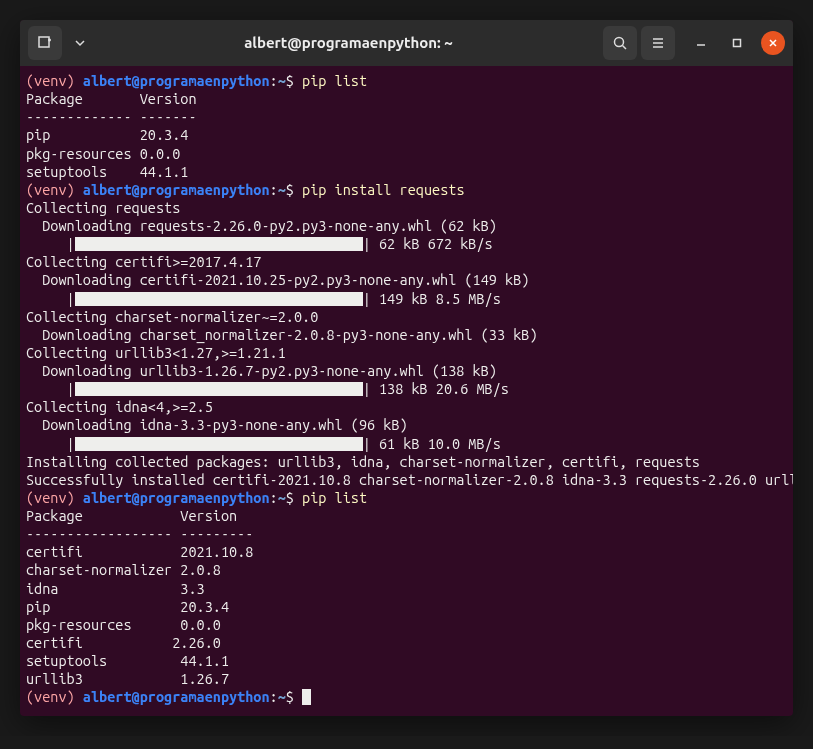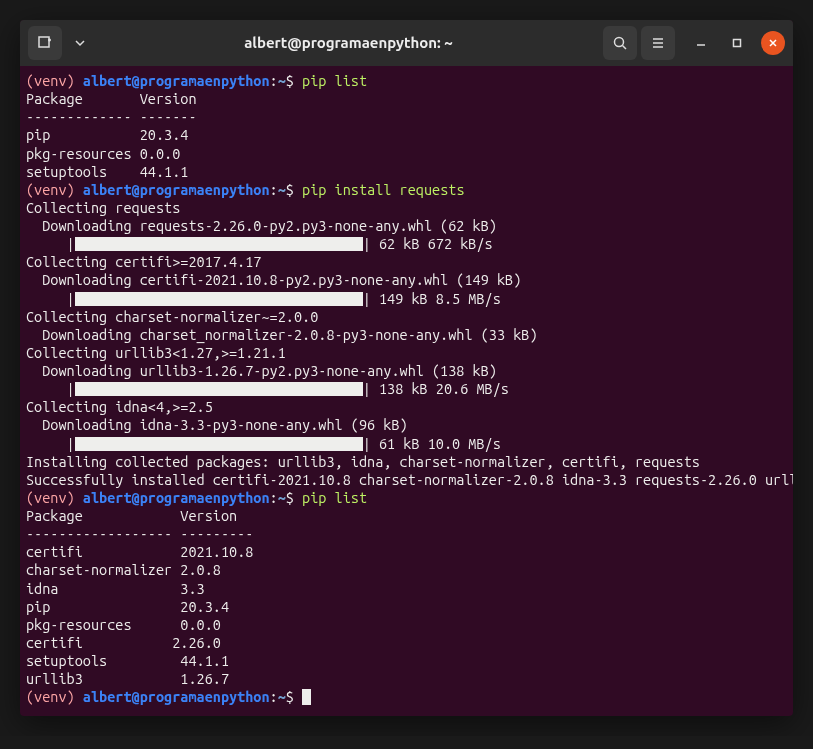--- a/index.html
+++ b/index.html
@@ -78,21 +78,21 @@
     padding: 6px 6px 10px 6px;
     color: #eeeeec;
     white-space: pre;
     font-family: 'Ubuntu Mono', 'DejaVu Sans Mono', monospace;
   }
   .prompt-venv { color: #fca5a5; }
   .prompt-user { color: #3b82f6; font-weight: bold; }
   .prompt-colon { color: #eeeeec; }
   .prompt-path { color: #729fcf; font-weight: bold; }
   .prompt-dollar { color: #eeeeec; }
-  .cmd { color: #bef264; }
+  .cmd { color: #fef9c3; }
   .bar {
     display: inline-block;
     background: #eeeeec;
     height: 14px;
     vertical-align: middle;
     margin-top: -2px;
   }
   .cursor {
     display: inline-block;
     width: 9px;
@@ -157,21 +157,21 @@
 <span>Package      </span><span> </span><span>Version</span>
 <span>------------- -------</span>
 <span>pip          </span><span> </span><span>20.3.4</span>
 <span>pkg-resources</span><span> </span><span>0.0.0</span>
 <span>setuptools   </span><span> </span><span>44.1.1</span>
 <span class="prompt-venv">(venv) </span><span class="prompt-user">albert@programaenpython</span><span class="prompt-colon">:</span><span class="prompt-path">~</span><span class="prompt-dollar">$ </span><span class="cmd">pip install requests</span>
 <span>Collecting requests</span>
 <span>  Downloading requests-2.26.0-py2.py3-none-any.whl (62 kB)</span>
 <span>     </span><span>|</span><span class="bar" style="width:288px"></span><span>|</span><span> 62 kB 672 kB/s</span>
 <span>Collecting certifi&gt;=2017.4.17</span>
-<span>  Downloading certifi-2021.10.8-py2.py3-none-any.whl (149 kB)</span>
+<span>  Downloading certifi-2021.10.25-py2.py3-none-any.whl (149 kB)</span>
 <span>     </span><span>|</span><span class="bar" style="width:288px"></span><span>|</span><span> 149 kB 8.5 MB/s</span>
 <span>Collecting charset-normalizer~=2.0.0</span>
 <span>  Downloading charset_normalizer-2.0.8-py3-none-any.whl (33 kB)</span>
 <span>Collecting urllib3&lt;1.27,&gt;=1.21.1</span>
 <span>  Downloading urllib3-1.26.7-py2.py3-none-any.whl (138 kB)</span>
 <span>     </span><span>|</span><span class="bar" style="width:288px"></span><span>|</span><span> 138 kB 20.6 MB/s</span>
 <span>Collecting idna&lt;4,&gt;=2.5</span>
 <span>  Downloading idna-3.3-py3-none-any.whl (96 kB)</span>
 <span>     </span><span>|</span><span class="bar" style="width:288px"></span><span>|</span><span> 61 kB 10.0 MB/s</span>
 <span>Installing collected packages: urllib3, idna, charset-normalizer, certifi, requests</span>

